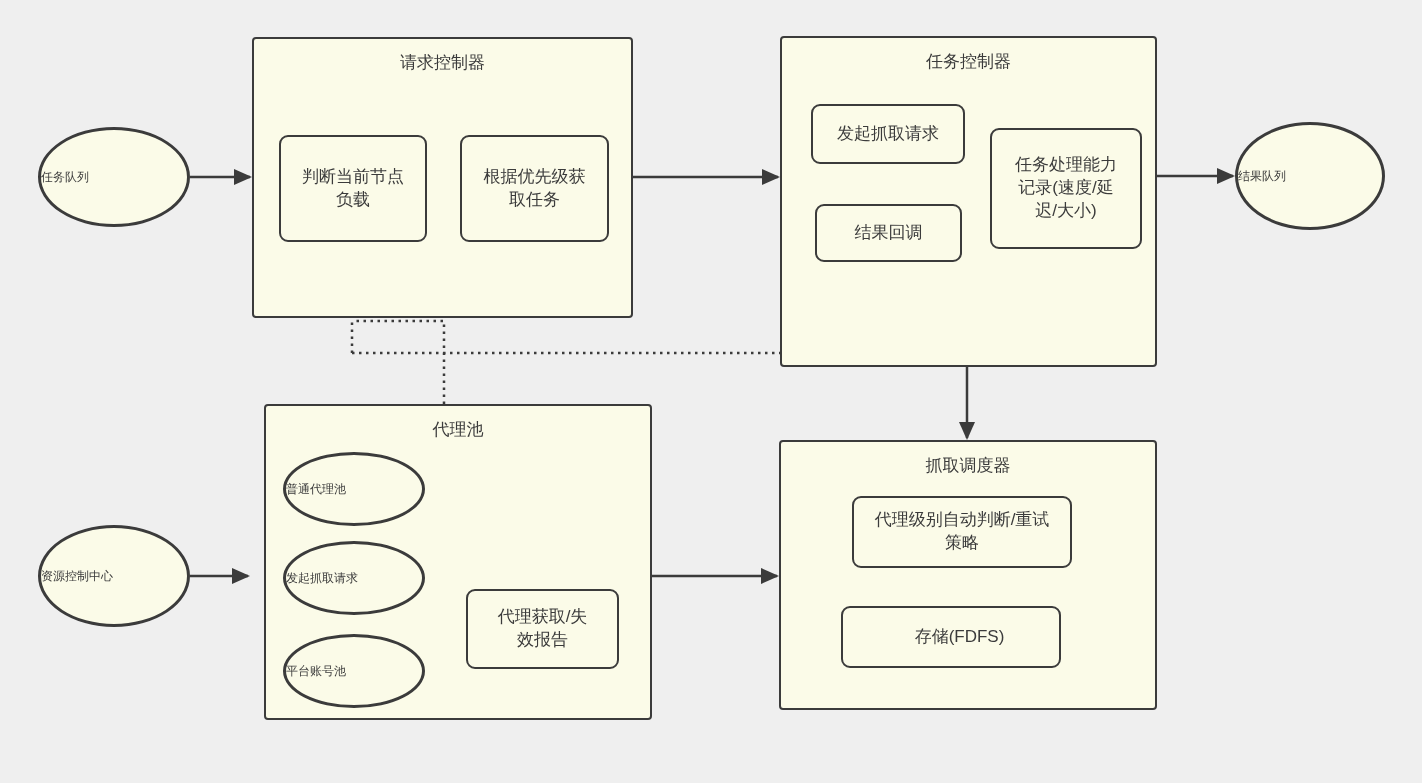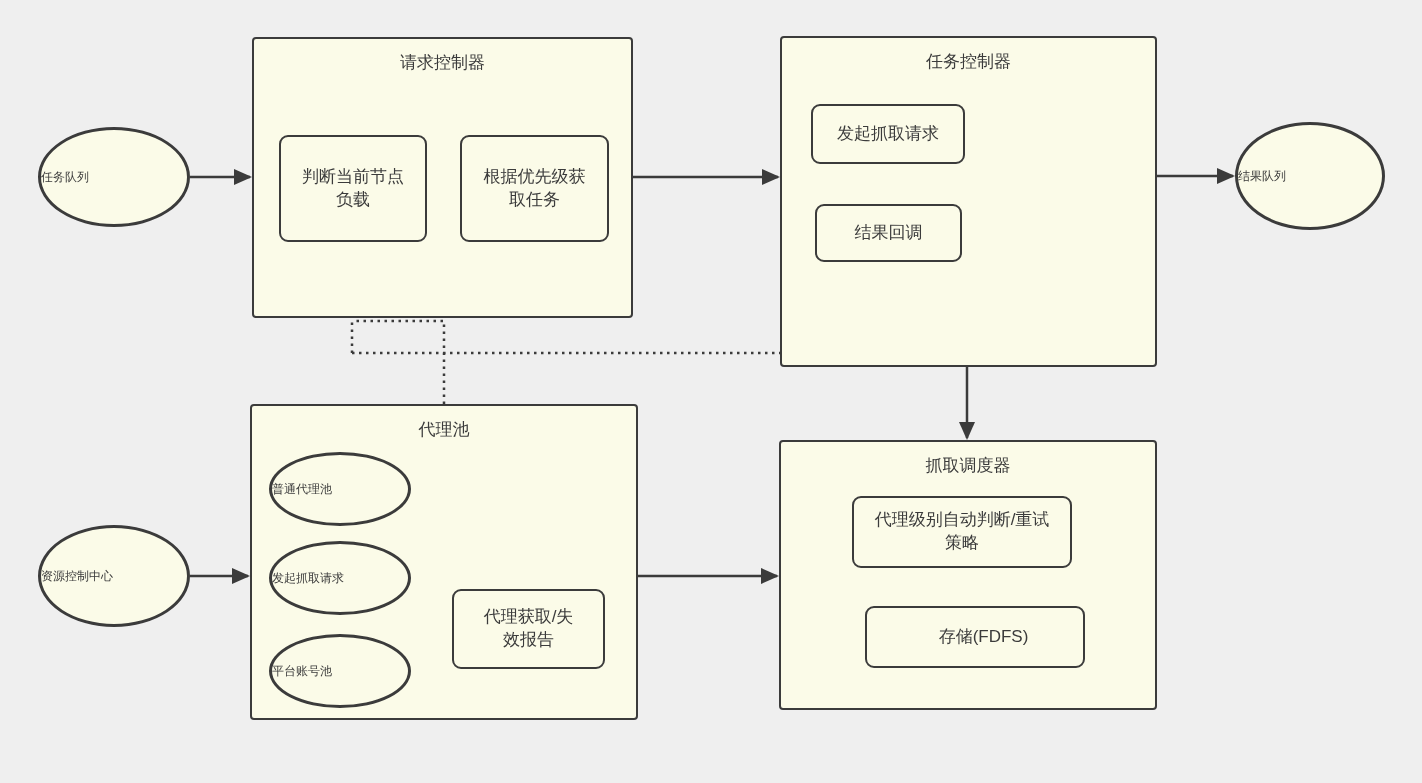--- a/index.html
+++ b/index.html
@@ -140,41 +140,44 @@
   </div>
 
   <div class="group" style="left:780px;top:36px;width:377px;height:331px;">
     <div class="group-title">任务控制器</div>
     <div class="subbox" style="left:29px;top:66px;width:154px;height:60px;">
       <span>发起抓取请求</span>
     </div>
     <div class="subbox" style="left:33px;top:166px;width:147px;height:58px;">
       <span>结果回调</span>
     </div>
+    <div class="subbox" style="left:208px;top:90px;width:152px;height:121px;">
+      <span class="w108">任务处理能力记录(速度/延迟/大小)</span>
+    </div>
   </div>
 
-  <div class="group" style="left:250px;top:404px;width:388px;height:316px;">
+  <div class="group" style="left:264px;top:404px;width:388px;height:316px;">
     <div class="group-title">代理池</div>
     <div class="ellipse" style="left:17px;top:46px;width:142px;height:74px;">
       <span>普通代理池</span>
     </div>
     <div class="ellipse" style="left:17px;top:135px;width:142px;height:74px;">
       <span>发起抓取请求</span>
     </div>
     <div class="ellipse" style="left:17px;top:228px;width:142px;height:74px;">
       <span>平台账号池</span>
     </div>
     <div class="subbox" style="left:200px;top:183px;width:153px;height:80px;align-items:center;">
       <span class="w100">代理获取/失效报告</span>
     </div>
   </div>
 
   <div class="group" style="left:779px;top:440px;width:378px;height:270px;">
     <div class="group-title">抓取调度器</div>
     <div class="subbox" style="left:71px;top:54px;width:220px;height:72px;">
       <span class="w175">代理级别自动判断/重试策略</span>
     </div>
-    <div class="subbox" style="left:84px;top:164px;width:220px;height:62px;padding-left:17px;">
+    <div class="subbox" style="left:60px;top:164px;width:220px;height:62px;padding-left:17px;">
       <span>存储(FDFS)</span>
     </div>
   </div>
 
 </div>
 
 </body></html>

